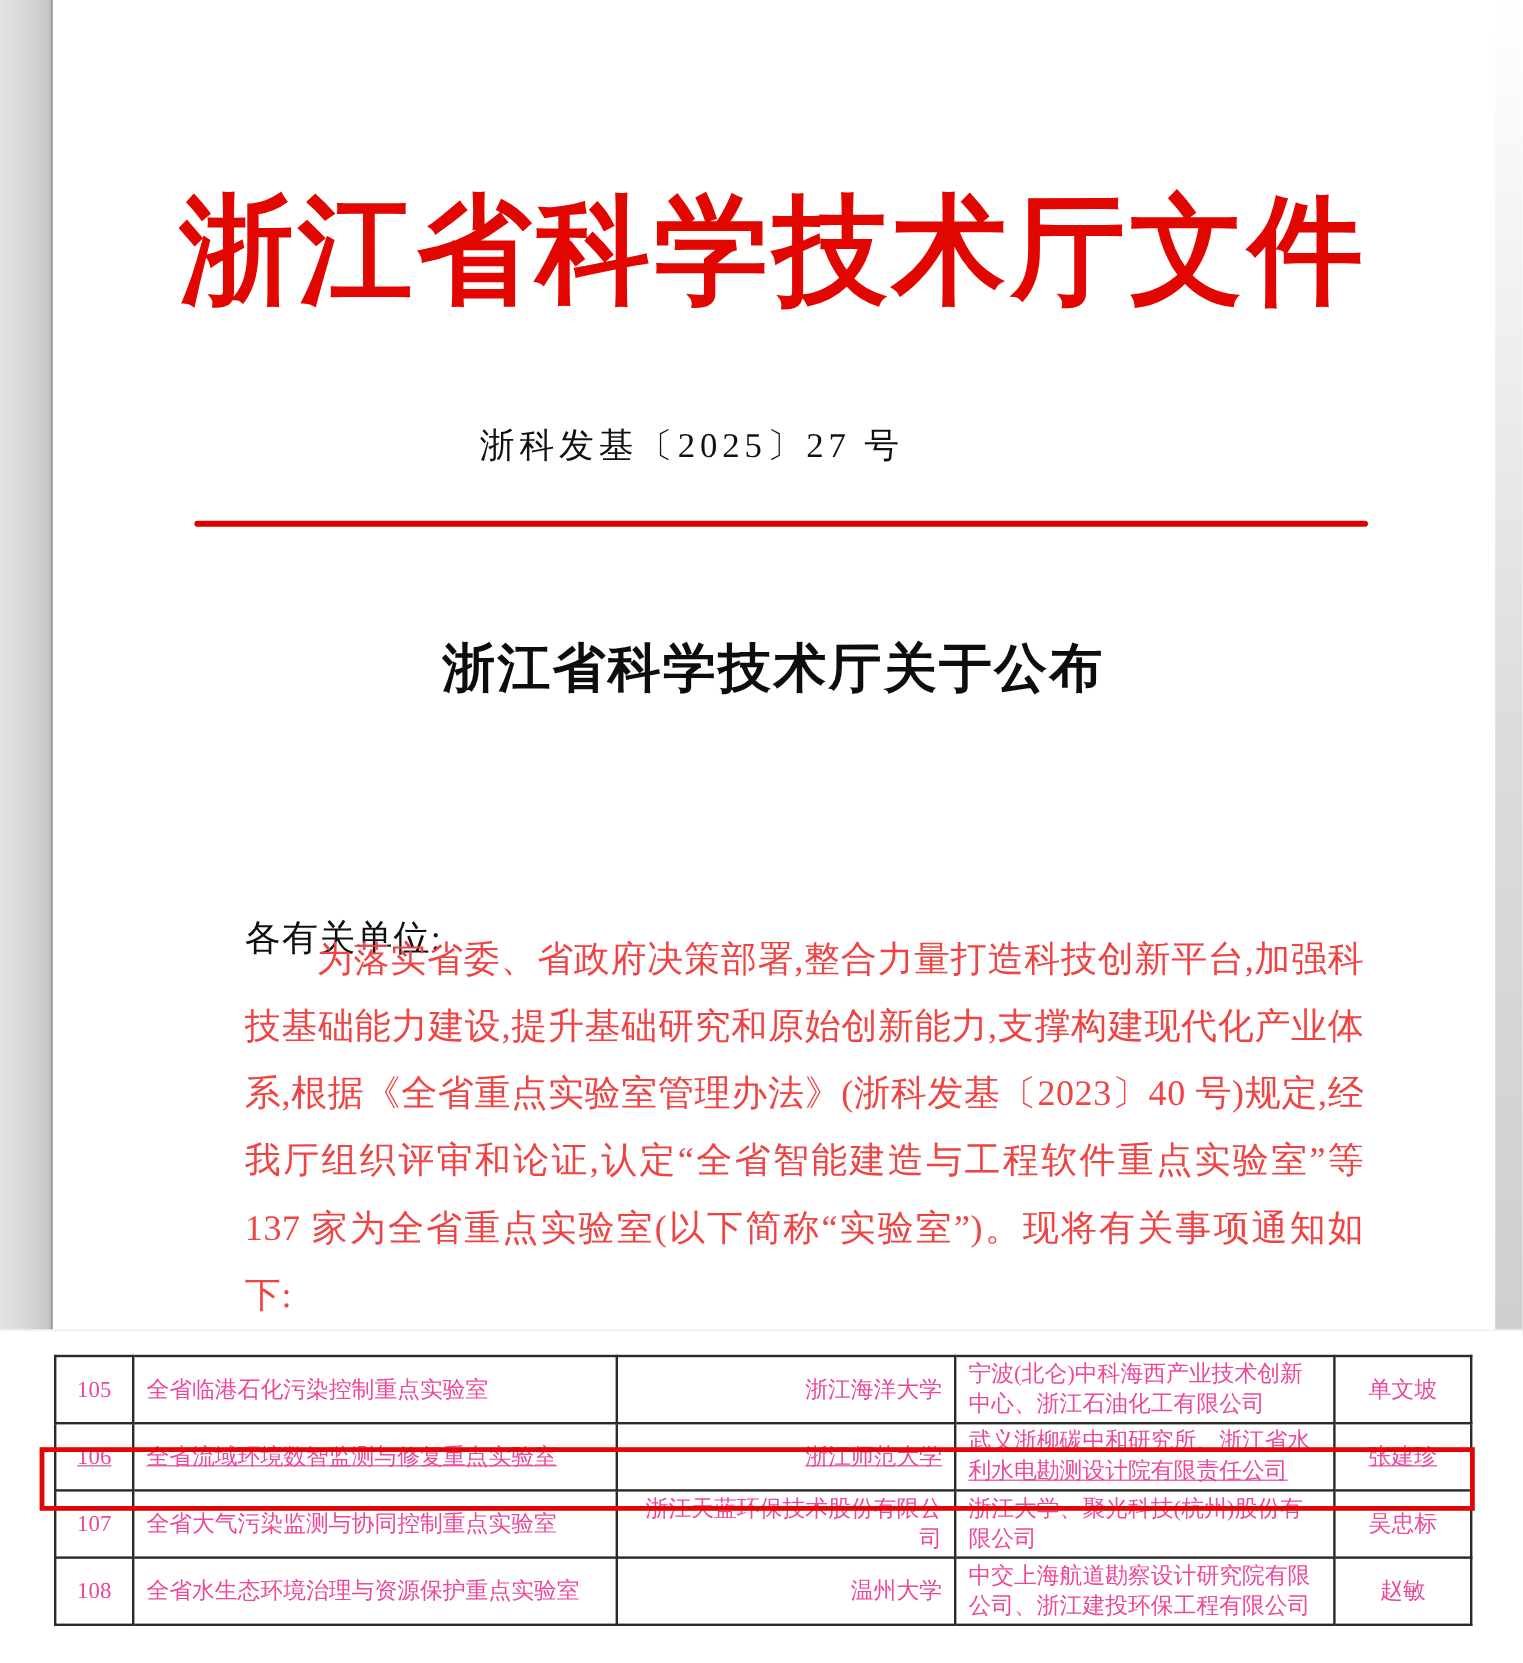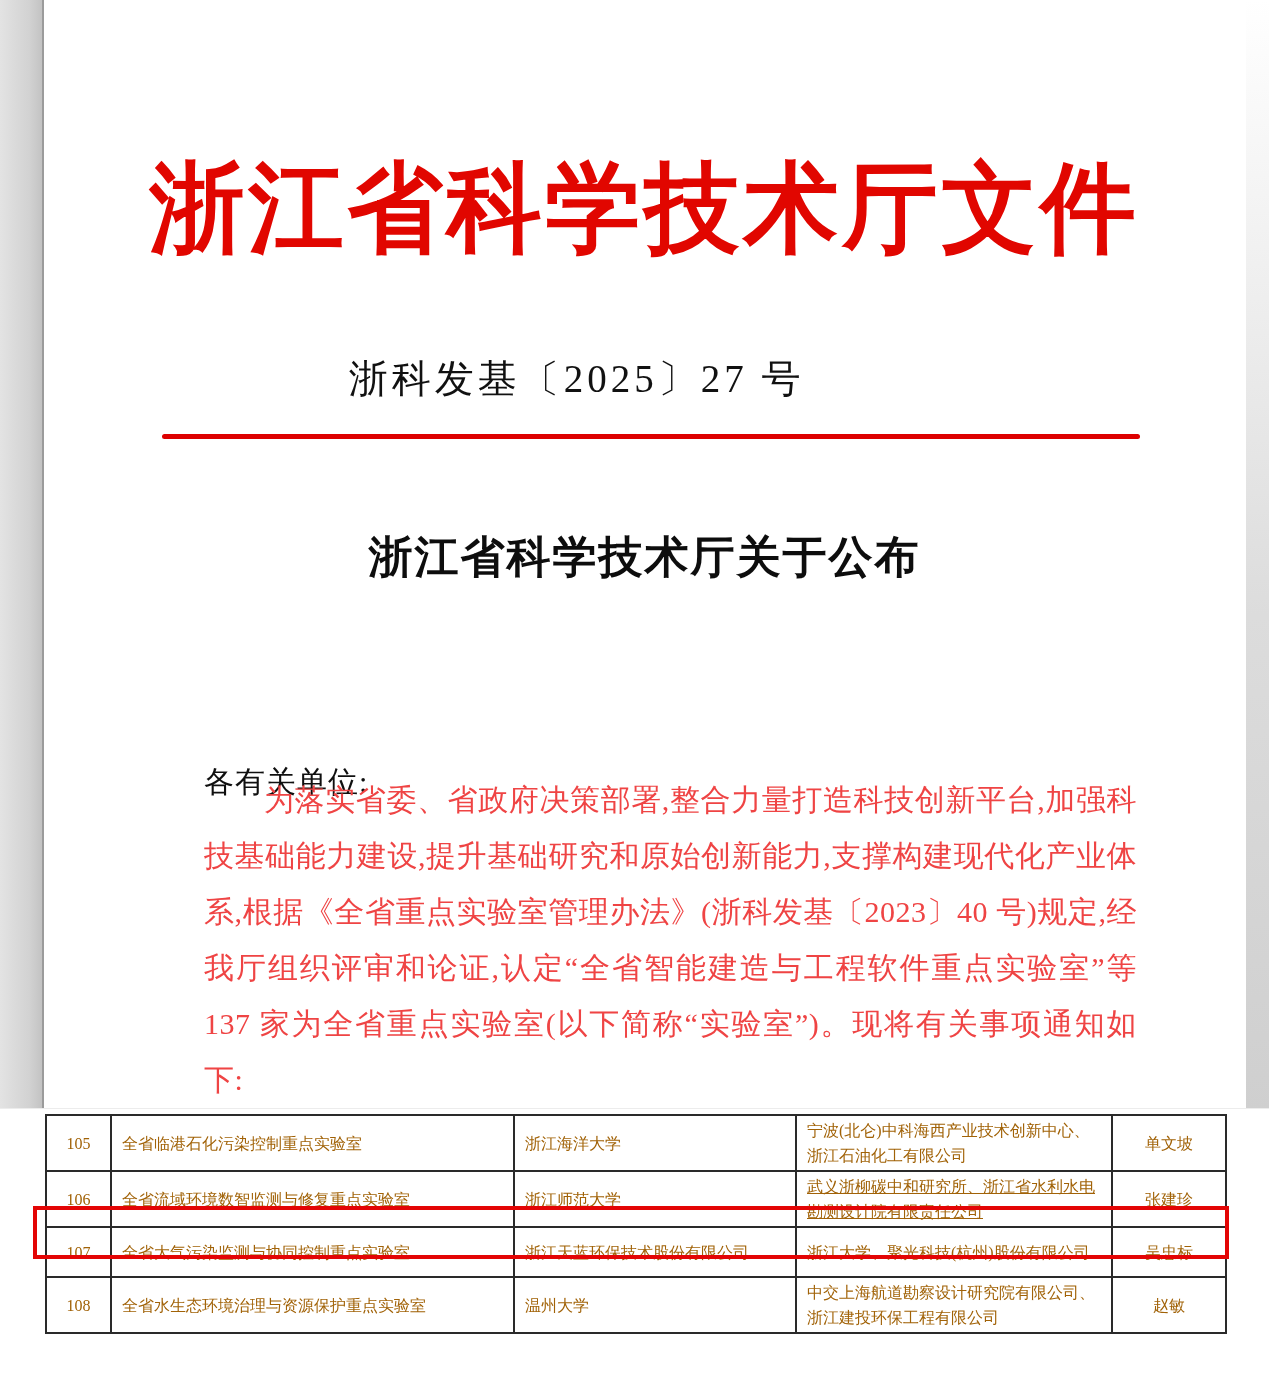--- a/index.html
+++ b/index.html
@@ -23,21 +23,21 @@
     background:linear-gradient(to bottom, rgba(214,214,214,0) 0%, rgba(214,214,214,.85) 55%, #cfcfcf 100%);
   }
   .header-title {
     position:absolute; left:44px; top:146px; width:1201px;
     text-align:center; white-space:nowrap;
     font-size:95px; font-weight:bold; letter-spacing:4px;
     color:#e10600; transform:scaleY(1.04);
   }
   .doc-number {
     position:absolute; left:44px; top:352px; width:1065px;
-    text-align:center; font-size:39px; letter-spacing:4px; color:#111;
+    text-align:center; font-size:29px; letter-spacing:4px; color:#111;
   }
   .red-rule {
     position:absolute; left:162px; top:434px; width:978px; height:5px;
     background:#dd0000; border-radius:3px;
   }
   .notice-title { position:absolute; left:44px; width:1201px; text-align:center;
     font-size:44px; font-weight:bold; color:#0d0d0d; letter-spacing:2px; white-space:nowrap; }
   .notice-title.line1 { top:528px; }
   .notice-title.line2 { top:596px; }
   .salutation {
@@ -49,31 +49,31 @@
     font-size:30px; line-height:56px; color:#ef4444;
     text-align:justify; text-justify:inter-character;
     text-indent:2em; letter-spacing:0.5px;
   }
   
   .table-section {
     position:absolute; left:0; top:1108px; width:1269px; height:278px;
     background:#ffffff; border-top:1px solid #ececec;
   }
   table.results {
-    position:absolute; left:45px; top:5px;
+    position:absolute; left:45px; top:20px;
     width:1180px; border-collapse:collapse; table-layout:fixed;
-    font-size:16px; color:#a16207;
+    font-size:19px; color:#ec4899;
   }
   table.results td {
     border:2px solid #2a2a2a; padding:2px 10px;
     vertical-align:middle; line-height:25px;
   }
   td.c-no   { width:65px;  text-align:center; padding:2px 2px; }
   td.c-lab  { width:403px; text-align:left; padding-left:18px; }
-  td.c-inst { width:282px; text-align:left; padding-left:16px; }
+  td.c-inst { width:282px; text-align:right; padding-left:16px; }
   td.c-part { width:316px; text-align:left; padding:4px 10px; }
   td.c-dir  { width:114px; text-align:center; padding:2px 4px; }
   tr.r-105 { height:54px; }
   tr.r-106 { height:50px;text-decoration:underline; }
   tr.r-107 { height:50px; }
   tr.r-108 { height:55px; }
   .highlight-box {
     position:absolute; left:33px; top:1206px;
     width:1196px; height:53px;
     border:4px solid #e30505; background:transparent; z-index:5;

